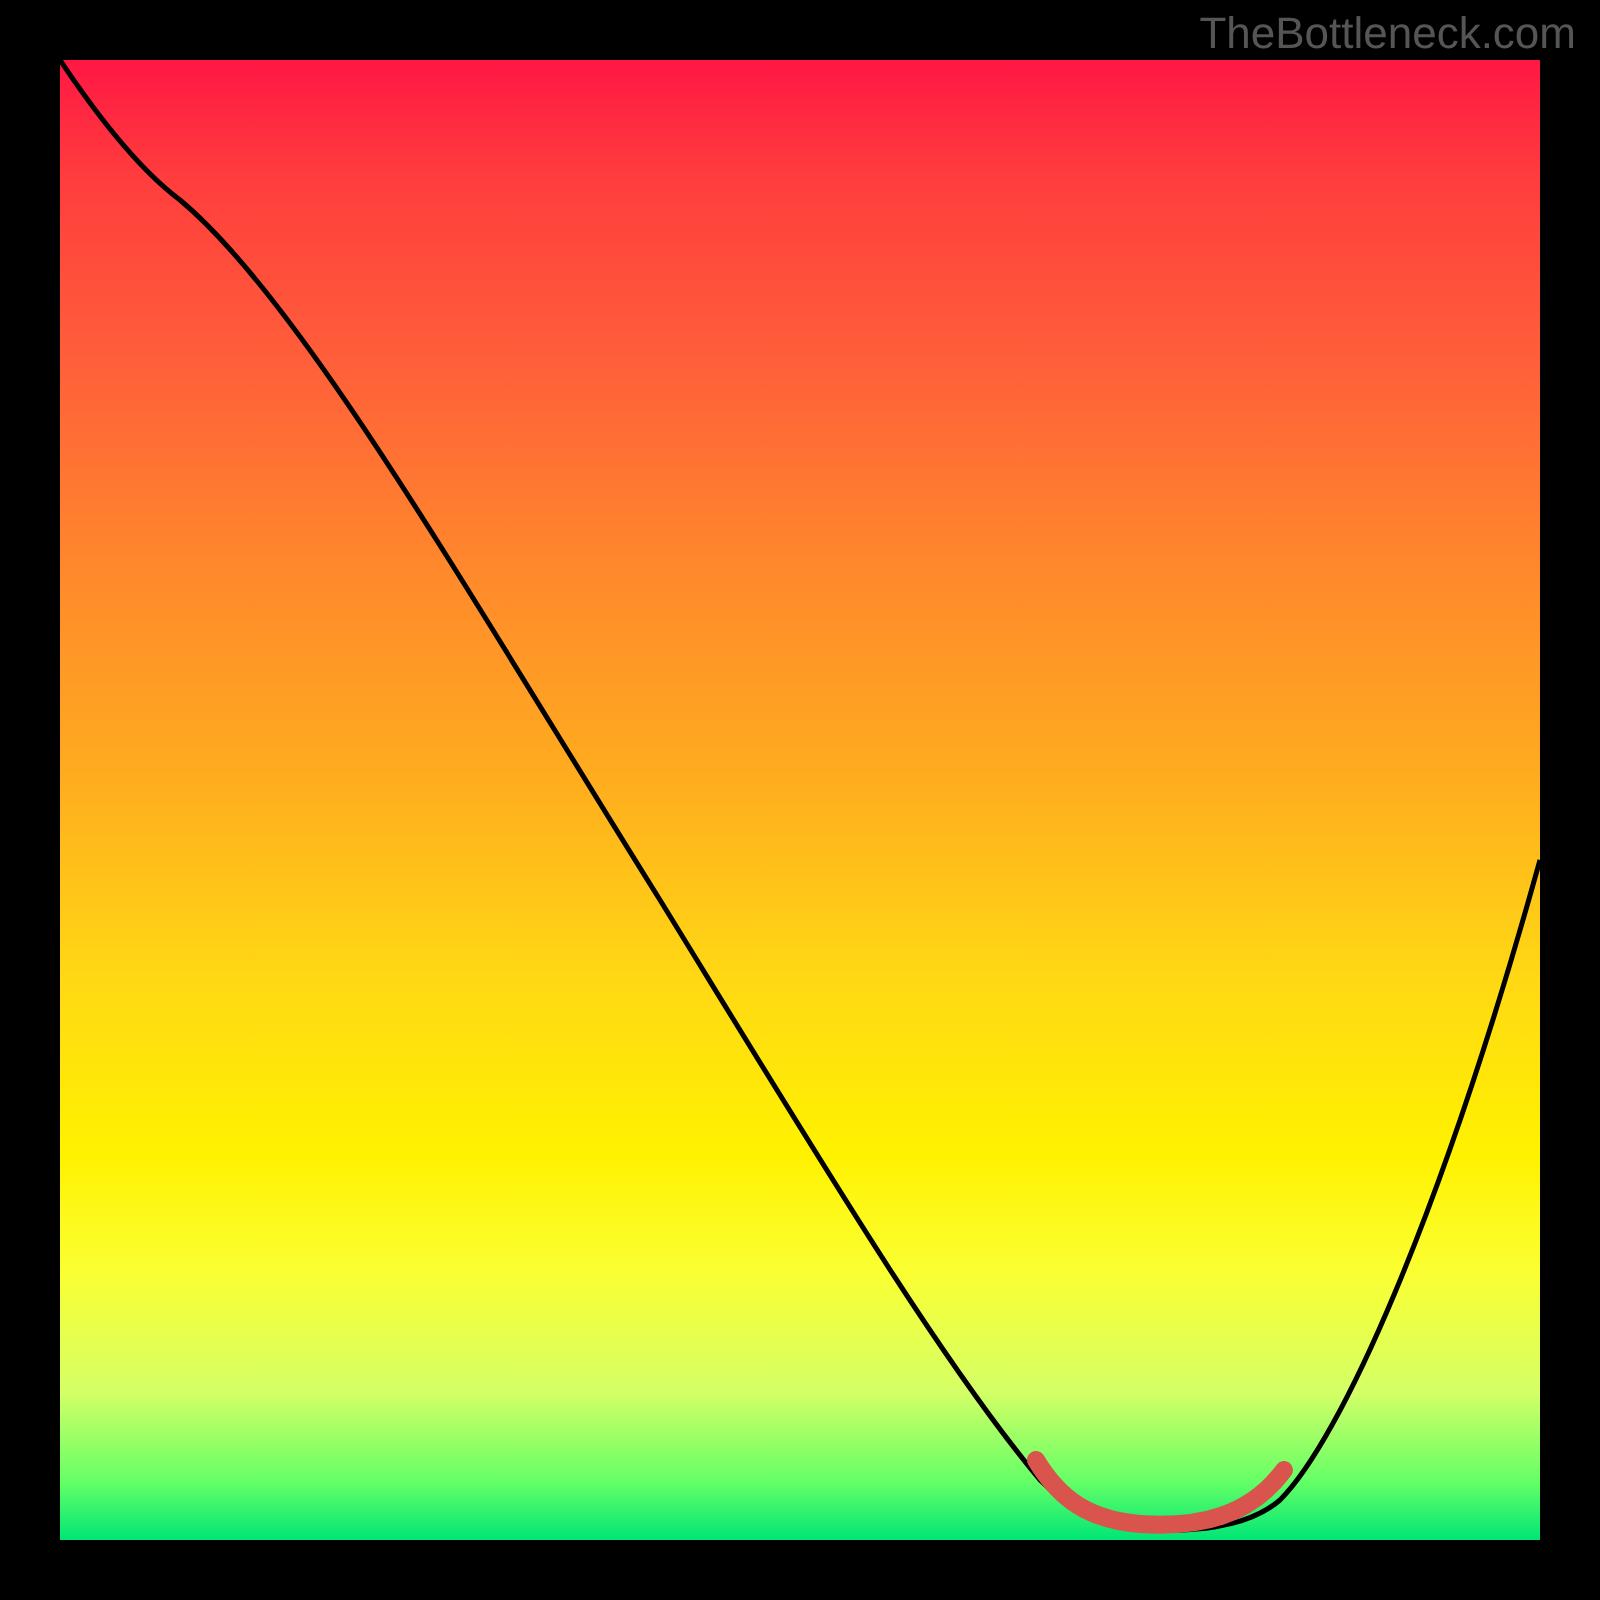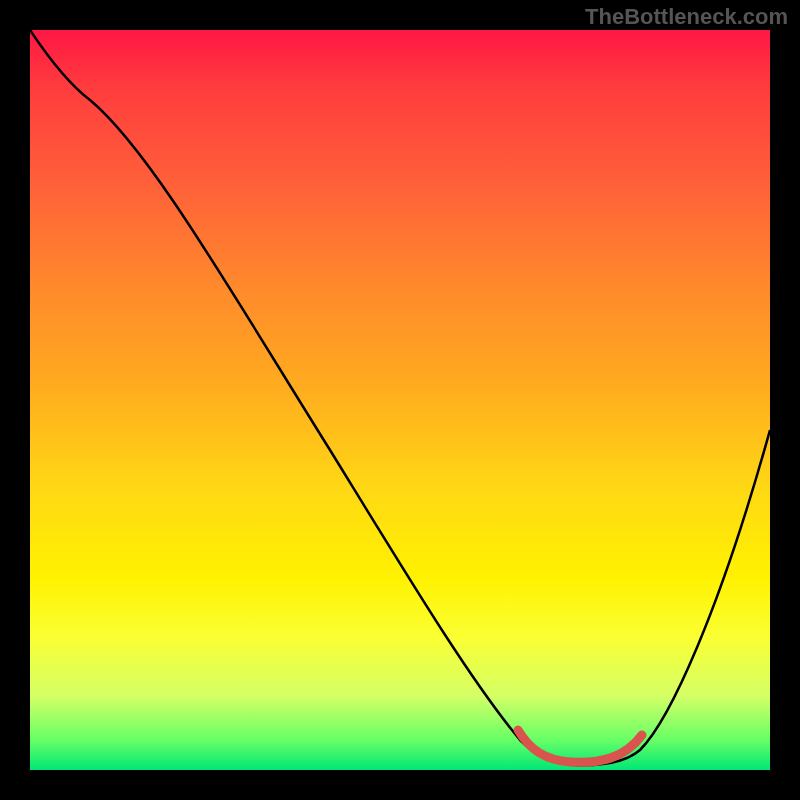--- a/index.html
+++ b/index.html
@@ -9,21 +9,21 @@
     background: #000;
     position: relative;
     font-family: Arial, sans-serif;
   }
   .watermark {
     position: absolute;
     top: 4px;
     right: 12px;
     color: #555;
     font-size: 22px;
-    font-weight: bold;
+    font-weight: normal;
     z-index: 10;
   }
   .plot-area {
     position: absolute;
     left: 30px;
     top: 30px;
     width: 740px;
     height: 740px;
     overflow: hidden;
   }

